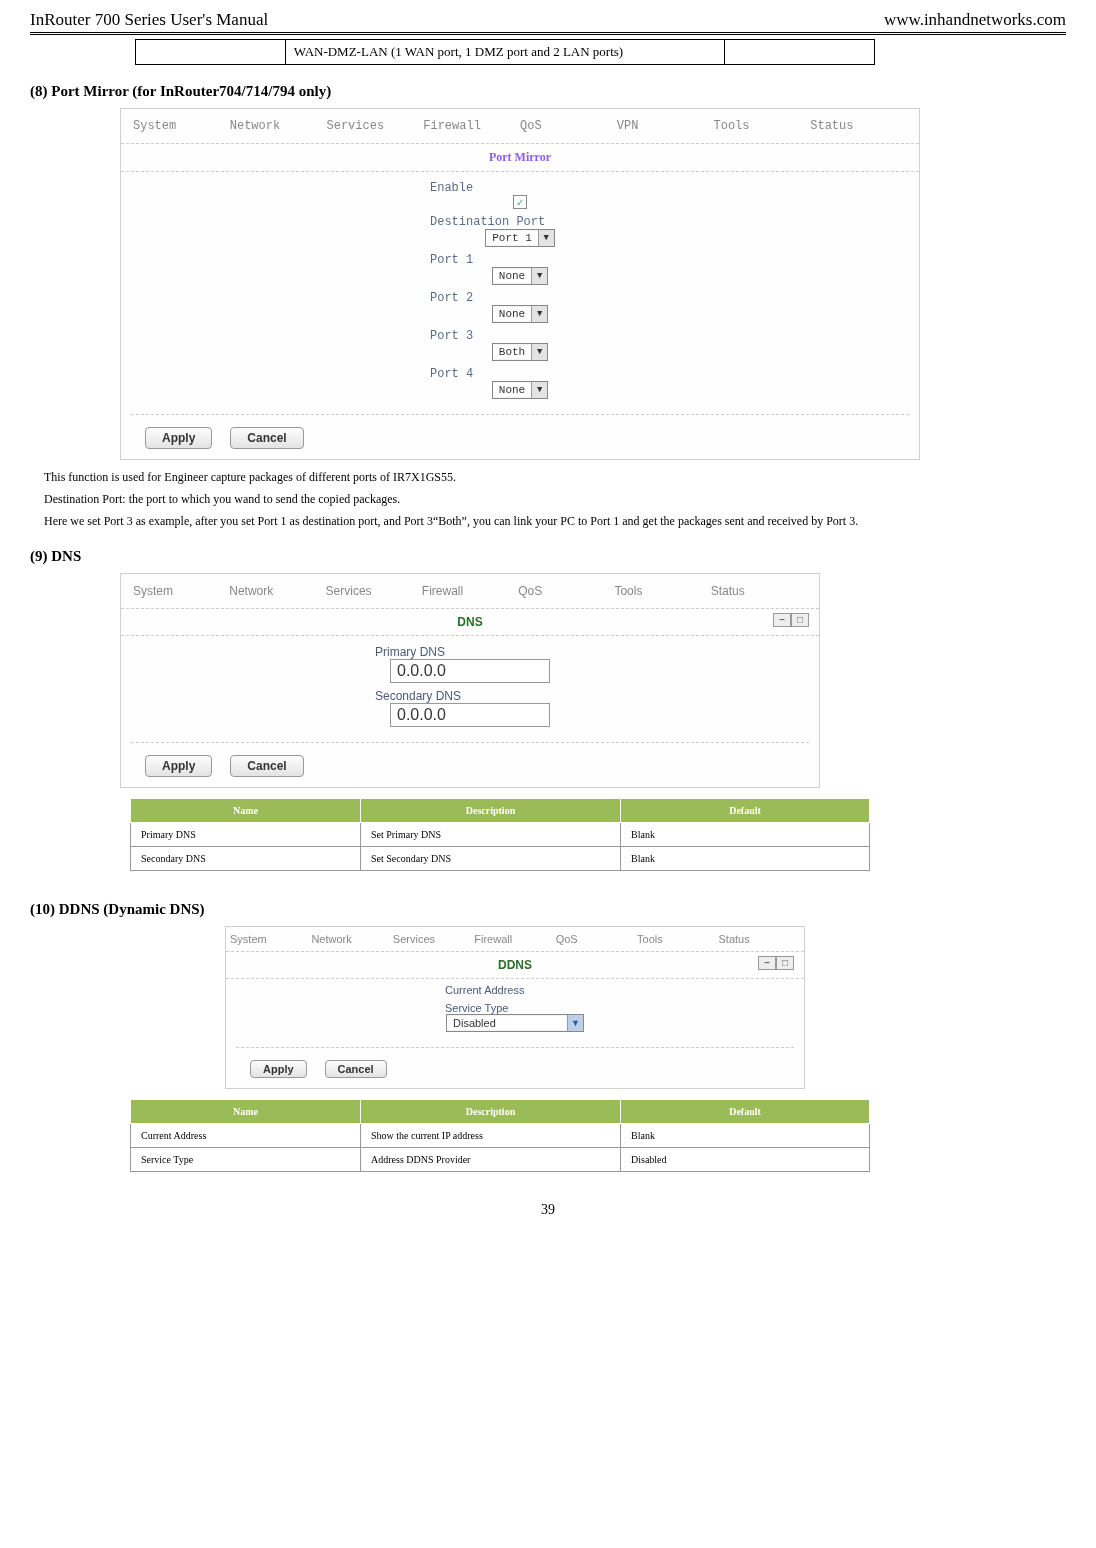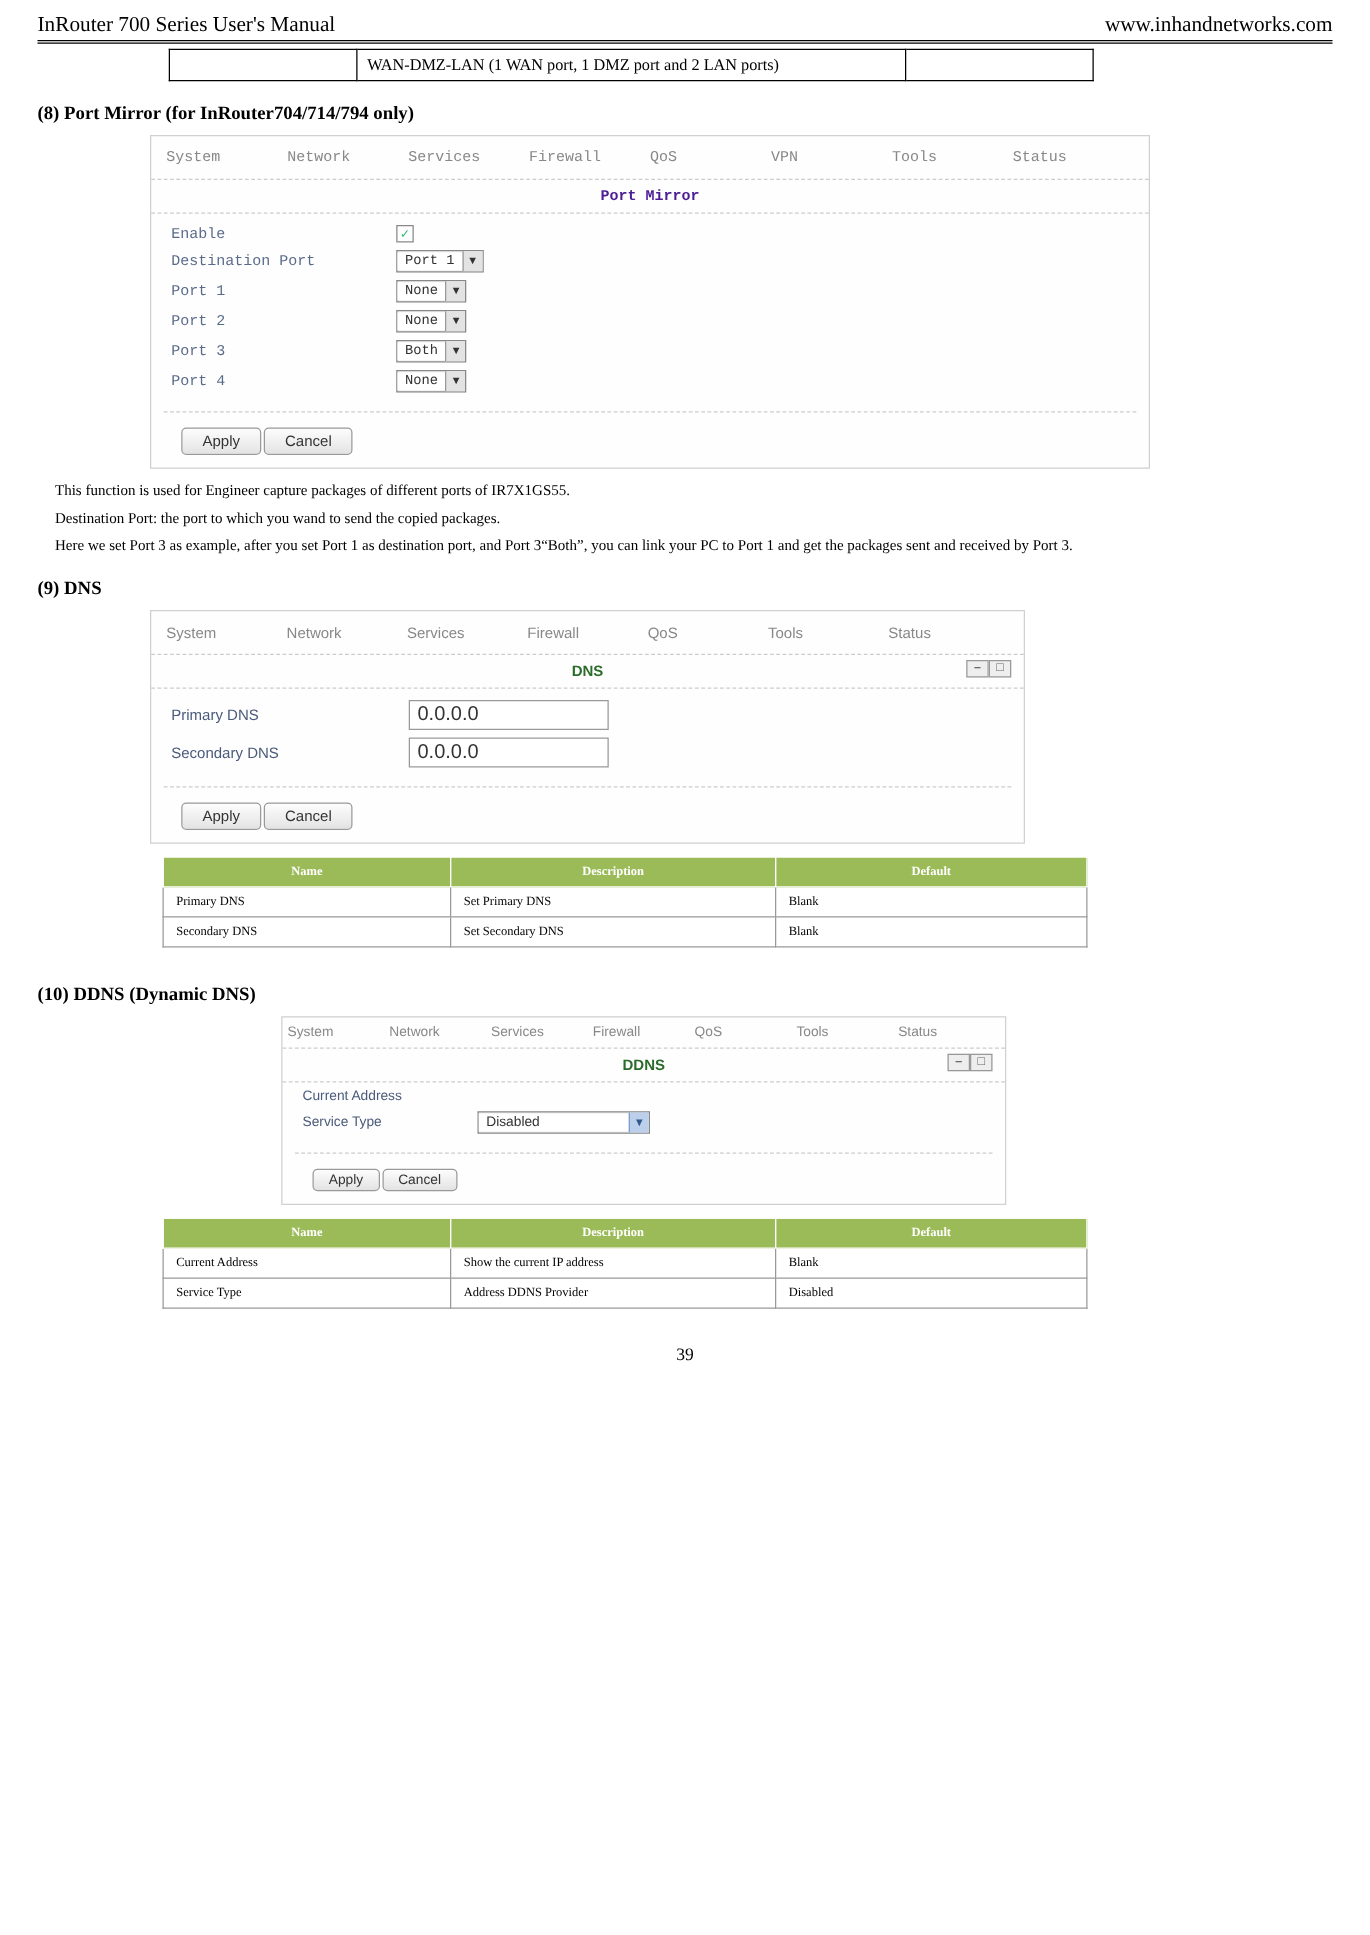--- a/index.html
+++ b/index.html
@@ -64,23 +64,23 @@
   }
   .nav-row.sans { font-family: Verdana, sans-serif; }
   .nav-row span { flex: 1; text-align: left; }
   .panel-title-bar {
     border-top: 1px dashed #ccc;
     border-bottom: 1px dashed #ccc;
     padding: 6px;
     display: flex;
     justify-content: center;
     align-items: center;
-    color: #4c1d95;
+    color: #8b5cf6;
     font-weight: bold;
-    font-family: Liberation Mono, monospace;
+    font-family: Liberation Serif, serif;
     position: relative;
   }
   .panel-title-bar.sans { font-family: Verdana, sans-serif; color: #2a6d2a; font-size: 12px; }
   .panel-title-bar .win-icons {
     position: absolute;
     right: 10px;
     top: 4px;
     display: flex;
     gap: 0;
   }
@@ -93,20 +93,21 @@
     line-height: 12px;
     color: #666;
   }
   .form-rows { padding: 6px 16px 8px 16px; }
   .form-row {
     display: flex;
     align-items: center;
     padding: 3px 0;
     font-family: "Courier New", monospace;
     color: #5a6b8a;
+    flex-direction: column;
   }
   .form-row.sans { font-family: Verdana, sans-serif; color: #4a5a7a; }
   .form-row .lbl { width: 180px; }
   .form-row.sans .lbl { width: 190px; }
   .shot3 .form-row .lbl { width: 140px; }
   .fake-check {
     width: 14px; height: 14px;
     border: 1px solid #888;
     background: #fff;
     display: inline-flex;
@@ -135,21 +136,21 @@
     border: 1px solid #999;
     background: #fff;
     padding: 2px 6px;
     width: 160px;
     font-size: 16px;
     color: #333;
     font-family: Verdana, sans-serif;
   }
   .shot3 .fake-select .val { min-width: 120px; }
   .dashed-sep { border-top: 1px dashed #ccc; margin: 4px 10px 4px 10px; }
-  .btn-row { padding: 8px 0 10px 24px; display: flex; gap: 2px; }
+  .btn-row { padding: 8px 0 10px 24px; display: flex; gap: 18px; font-weight: bold; }
   .fake-btn {
     border: 1px solid #999;
     border-radius: 4px;
     background: linear-gradient(#fdfdfd, #e3e3e3);
     padding: 3px 16px;
     font-size: 12px;
     color: #333;
     font-family: Verdana, sans-serif;
   }
   .shot3 .fake-btn { padding: 2px 12px; font-size: 11px; }

